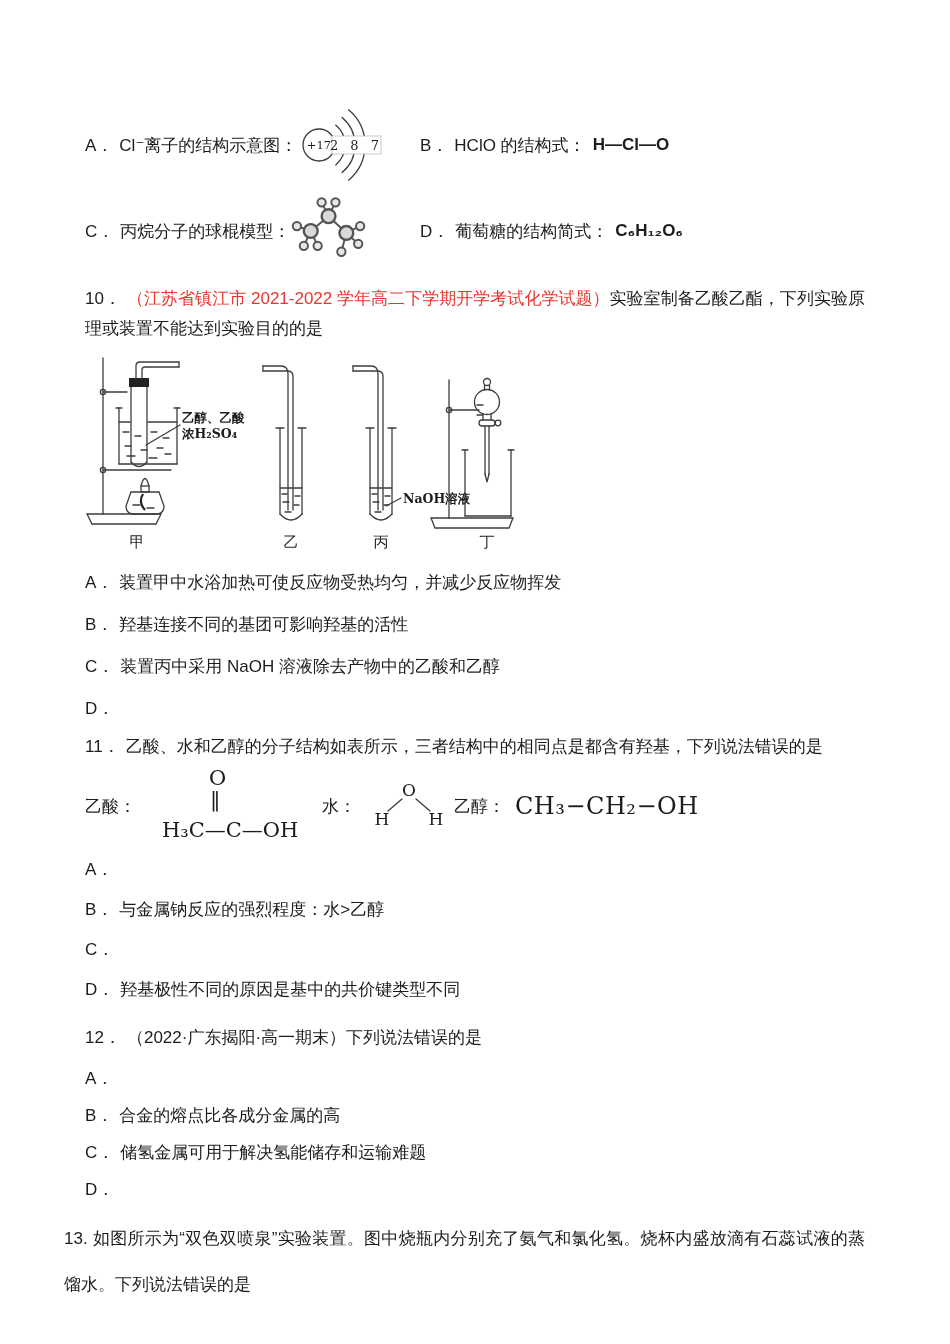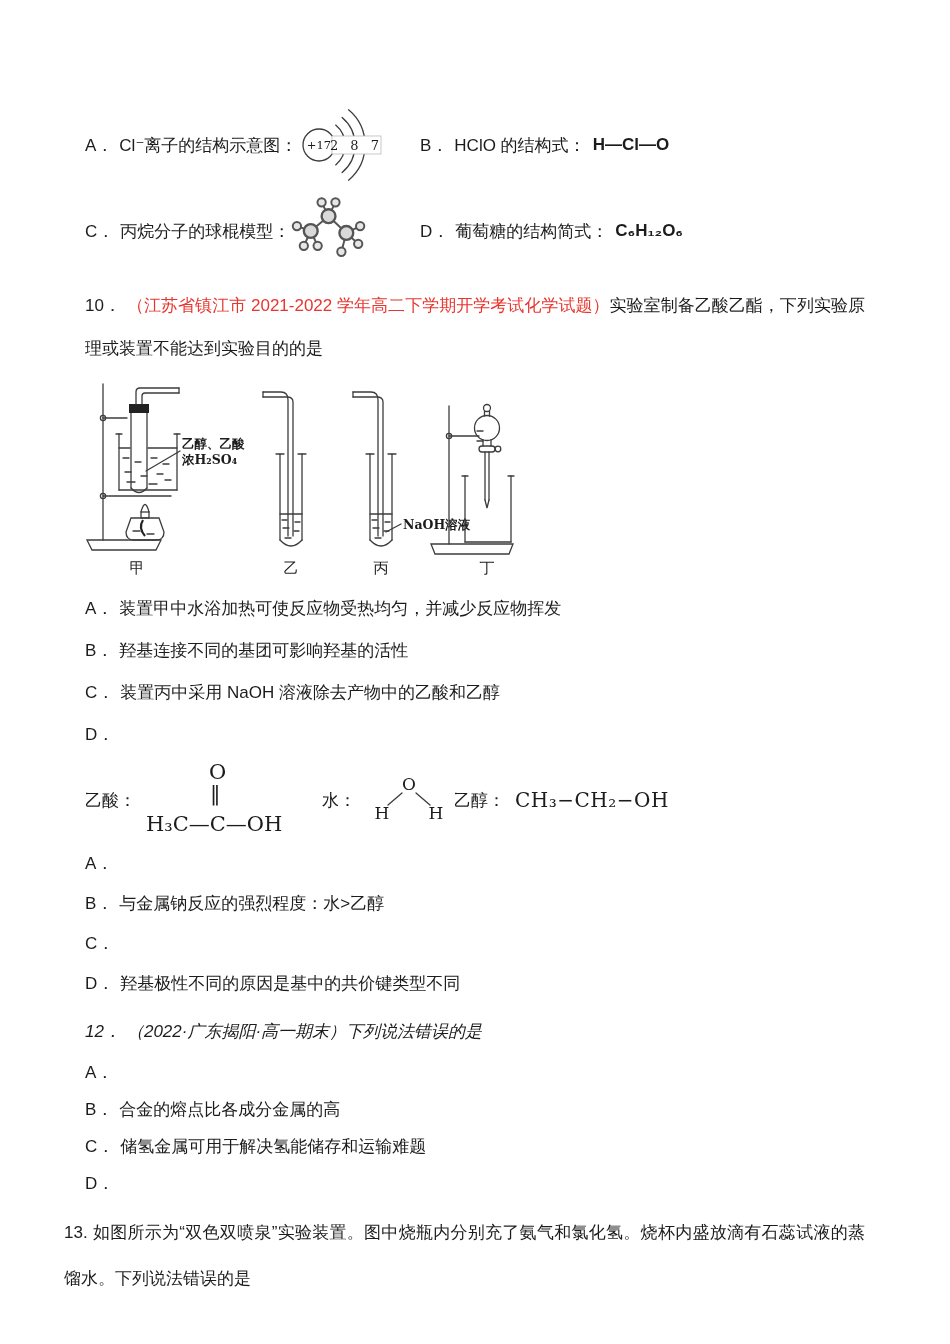--- a/index.html
+++ b/index.html
@@ -18,41 +18,41 @@
     font-size:17px;color:var(--ink);
     overflow:hidden;
   }
   .pair-row{display:flex;align-items:center;}
   .row-ab{height:90px;}
   .row-cd{height:82px;}
   .col-left{width:335px;display:flex;align-items:center;}
   .col-right{display:flex;align-items:center;}
   .opt-label{margin-right:6px;white-space:nowrap;}
   .inline-gap{margin-left:7px;font-weight:bold;}
-  .stem{line-height:43px;text-align:justify;}
+  .stem{line-height:30px;text-align:justify;}
   .stem-q10{margin-top:12px;}
   .stem .qnum{margin-right:6px;}
   .red{color:var(--red);}
   .apparatus{display:block;margin:8px 0 0 -2px;}
   .optlist{margin-top:10px;}
   .opt-line{display:flex;}
   .lh42 .opt-line{line-height:42px;}
   .lh40 .opt-line{line-height:40px;}
   .lh37 .opt-line{line-height:37px;}
   .stem-q11{margin-top:2px;}
   .structures{display:flex;align-items:center;height:88px;}
   .serif{font-family:"DejaVu Serif","Liberation Serif",serif;}
   .acid{position:relative;width:158px;height:76px;font-size:21px;margin-left:10px;}
   .acid .top{position:absolute;left:63px;top:-2px;}
   .acid .dbond{position:absolute;left:64px;top:19px;}
-  .acid .main{position:absolute;left:0;bottom:2px;white-space:nowrap;}
+  .acid .main{position:absolute;left:16px;bottom:2px;white-space:nowrap;}
   .water-wrap{margin:0 6px 0 14px;}
   .water-label{margin-left:18px;}
-  .ethanol{font-size:20px;margin-left:10px;letter-spacing:0.5px;white-space:nowrap;}
-  .stem-q12{margin-top:8px;line-height:40px;font-style:italic;}
+  .ethanol{font-size:24px;margin-left:10px;letter-spacing:0.5px;white-space:nowrap;}
+  .stem-q12{margin-top:8px;line-height:40px;}
   .q13{margin-top:8px;margin-left:-21px;line-height:46px;text-align:justify;}
   .q13 .qnum{margin-right:5px;}
   svg{overflow:visible;}
   svg .ln{stroke:var(--line);stroke-width:1.3;fill:none;stroke-linecap:round;}
   svg .thick{stroke:#555;stroke-width:2;fill:none;}
   svg .atomC{fill:#d9d9d9;stroke:#555;stroke-width:2.4;}
   svg .atomH{fill:#e6e6e6;stroke:#555;stroke-width:2;}
   svg text{fill:var(--ink);}
   .svgserif{font-family:"DejaVu Serif","Liberation Serif",serif;}
 </style>
@@ -252,20 +252,23 @@
     </div>
     <div class="opt-line">
       <span class="opt-label">C．</span>
       <span>装置丙中采用 NaOH 溶液除去产物中的乙酸和乙醇</span>
     </div>
     <div class="opt-line">
       <span class="opt-label">D．</span>
     </div>
   </div>
 
+  <div class="stem stem-q11">
+    <span class="qnum">11．</span><span>乙酸、水和乙醇的分子结构如表所示，三者结构中的相同点是都含有羟基，下列说法错误的是</span>
+  </div>
 
   <div class="structures">
     <span>乙酸：</span>
     <div class="acid serif">
       <span class="top">O</span>
       <span class="dbond">‖</span>
       <span class="main">H₃C—C—OH</span>
     </div>
     <span class="water-label">水：</span>
     <svg class="water-wrap" width="78" height="54" viewBox="0 0 78 54">

